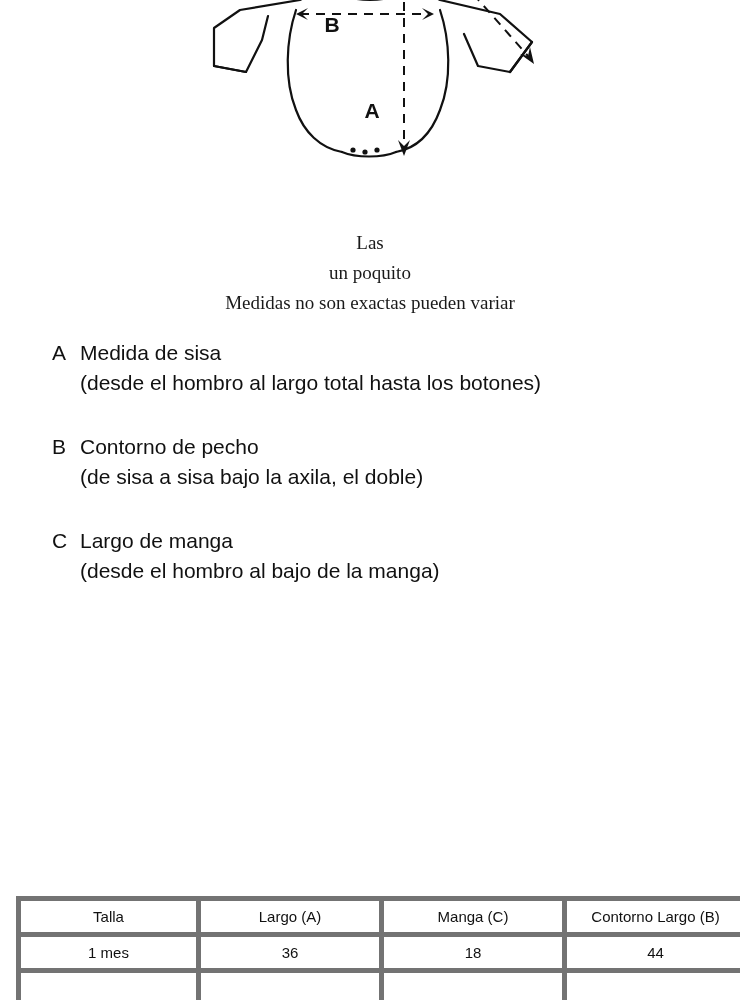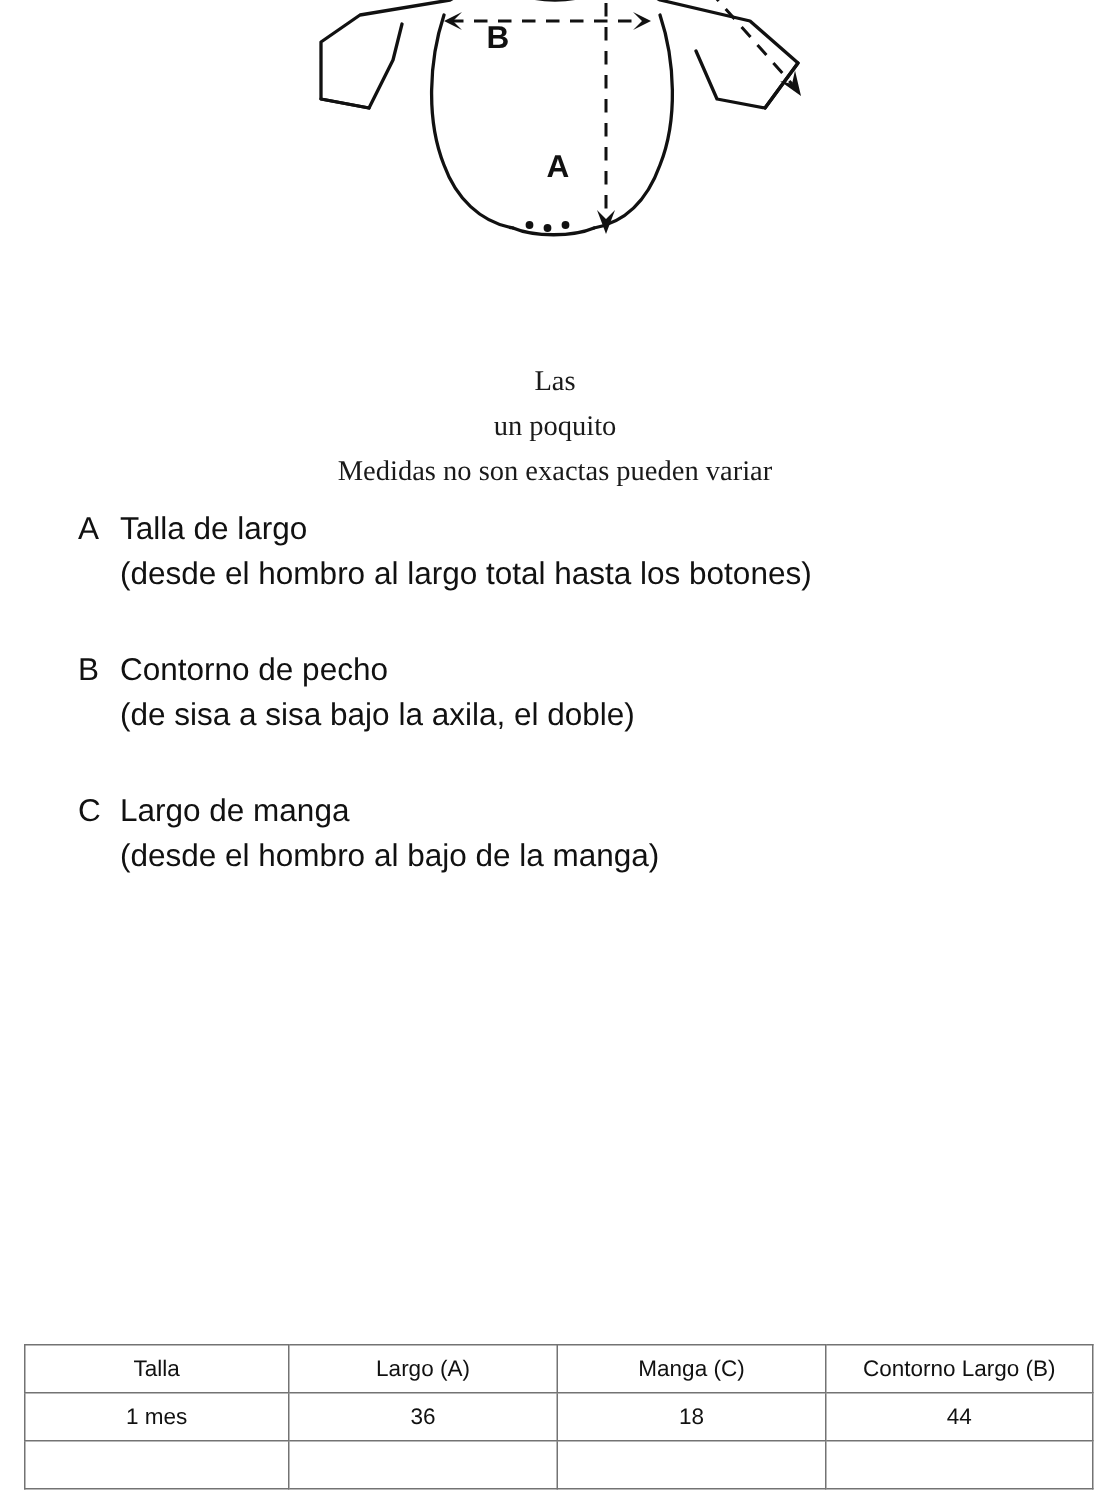--- a/index.html
+++ b/index.html
@@ -28,21 +28,21 @@
   .dia-letter {
     font-family: "Liberation Sans", sans-serif;
     font-weight: bold;
     font-size: 21px;
     fill: #111111;
   }
 
   
   #disclaimer {
     position: absolute;
-    top: 240px;
+    top: 228px;
     left: 0;
     width: 740px;
     text-align: center;
     font-family: "Liberation Serif", serif;
     font-size: 19px;
     line-height: 30px;
     color: #1a1a1a;
   }
 
   
@@ -77,21 +77,21 @@
     left: 16px;
     top: 896px;
     width: 708px;
   }
   table.size-table {
     border-collapse: collapse;
     width: 708px;
     table-layout: fixed;
   }
   table.size-table td, table.size-table th {
-    border: 1px solid #737373;
+    border: 5px solid #737373;
     text-align: center;
     font-weight: normal;
     font-size: 15px;
     height: 31px;
     padding: 0;
     color: #111111;
   }
   table.size-table th {
     font-size: 15px;
   }
@@ -153,21 +153,21 @@
 <div id="disclaimer">
   <div>Las</div>
   <div>un poquito</div>
   <div>Medidas no son exactas pueden variar</div>
 </div>
 
 <div id="legend">
 
   <div class="legend-block">
     <div class="legend-head">
-      <span class="ltr">A</span><span>Talla de largo</span>
+      <span class="ltr">A</span><span>Medida de sisa</span>
     </div>
     <div class="legend-sub">(desde el hombro al largo total hasta los botones)</div>
   </div>
 
   <div class="legend-block">
     <div class="legend-head">
       <span class="ltr">B</span><span>Contorno de pecho</span>
     </div>
     <div class="legend-sub">(de sisa a sisa bajo la axila, el doble)</div>
   </div>

